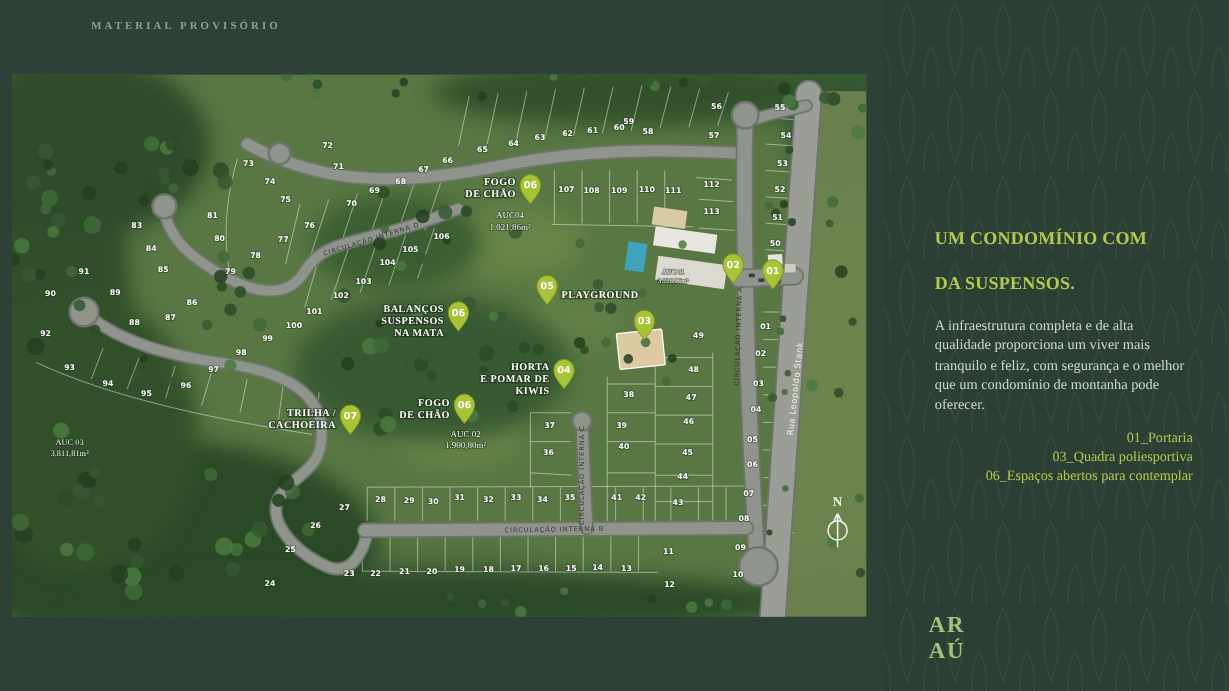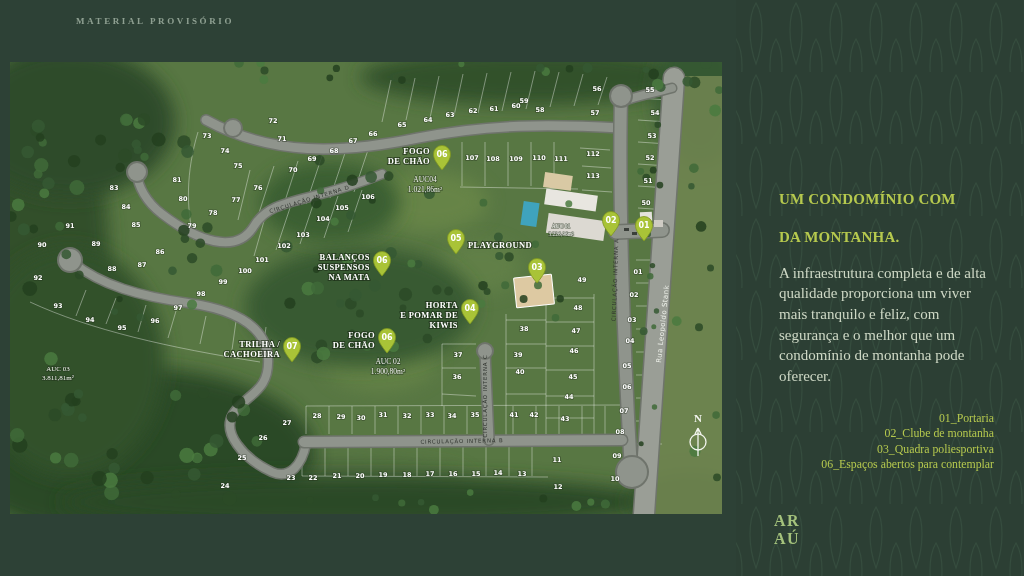--- a/index.html
+++ b/index.html
@@ -13,25 +13,25 @@
   }
   .map-wrap{position:absolute;left:10px;top:62px;width:712px;height:452px;}
   .panel{position:absolute;left:736px;top:0;width:287px;height:476px;}
   .panel-pattern{position:absolute;inset:0;}
   .panel-content{position:absolute;left:43px;top:190px;width:215px;}
   .panel h1{
     margin:0 0 16px 0;font-size:15px;line-height:1.26;color:#b6c94e;
     letter-spacing:.2px;font-weight:bold;
   }
   .panel .body{
-    font-size:15px;line-height:1.38;color:#cfd9c6;margin-bottom:24px;
+    font-size:12px;line-height:1.38;color:#cfd9c6;margin-bottom:12px;
   }
   .legend{font-size:11.8px;line-height:1.32;color:#b6c94e;text-align:right;}
   .brand{
-    position:absolute;left:38px;top:512px;color:#a4c27c;font-size:16px;
+    position:absolute;left:38px;top:512px;color:#a4c27c;font-size:19px;
     line-height:1.1;letter-spacing:1.5px;font-weight:bold;
   }
   svg text{user-select:none}
 </style>
 </head>
 <body>
 
 <div class="watermark">MATERIAL PROVISÓRIO</div>
 
 <div class="map-wrap">
@@ -470,25 +470,24 @@
         <path d="M40,39 C48,52 48,78 40,100 C32,78 32,52 40,39 Z" fill="none" stroke="#3e5947" stroke-width="1.1" opacity="0.5"></path>
       </pattern>
     </defs>
     <rect width="287" height="576" fill="#2c3f34"></rect>
     <rect width="287" height="576" fill="url(#leafpat)"></rect>
   </svg>
 
   <div class="panel-content">
     <h1><span>UM CONDOMÍNIO COM</span><br>
       <br>
-      <span>DA MONTANHA.</span></h1>
+      <span>DA SUSPENSOS.</span></h1>
     <div class="body">A infraestrutura completa e de alta qualidade proporciona um viver mais tranquilo e feliz, com segurança e o melhor que um condomínio de montanha pode oferecer.</div>
     <div class="legend">
       <div>01_Portaria</div>
-      <div>02_Clube de montanha</div>
       <div>03_Quadra poliesportiva</div>
       <div>06_Espaços abertos para contemplar</div>
     </div>
   </div>
 
   <div class="brand">
     <div>AR</div>
     <div>AÚ</div>
   </div>
 </div>

